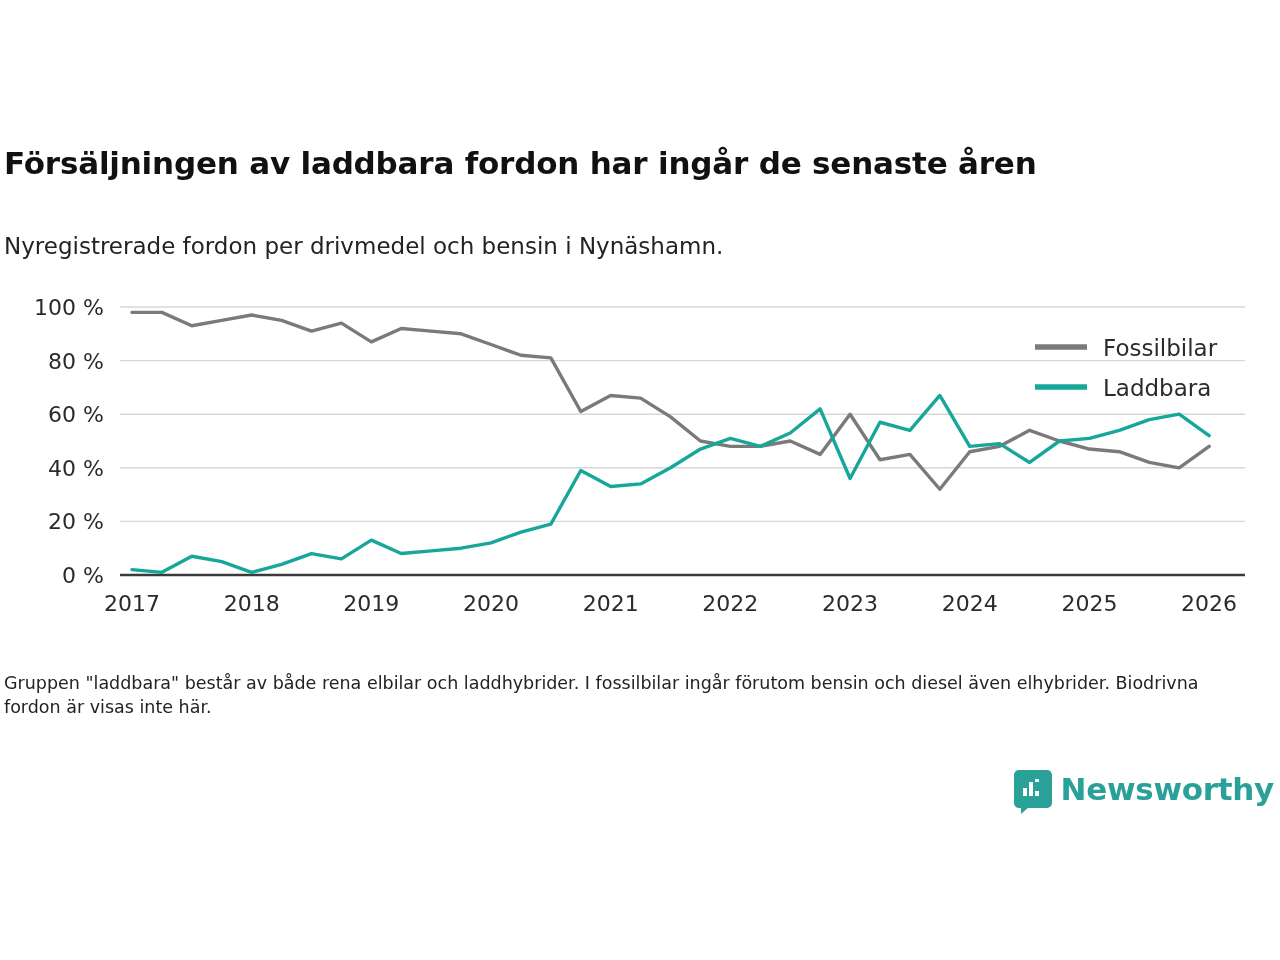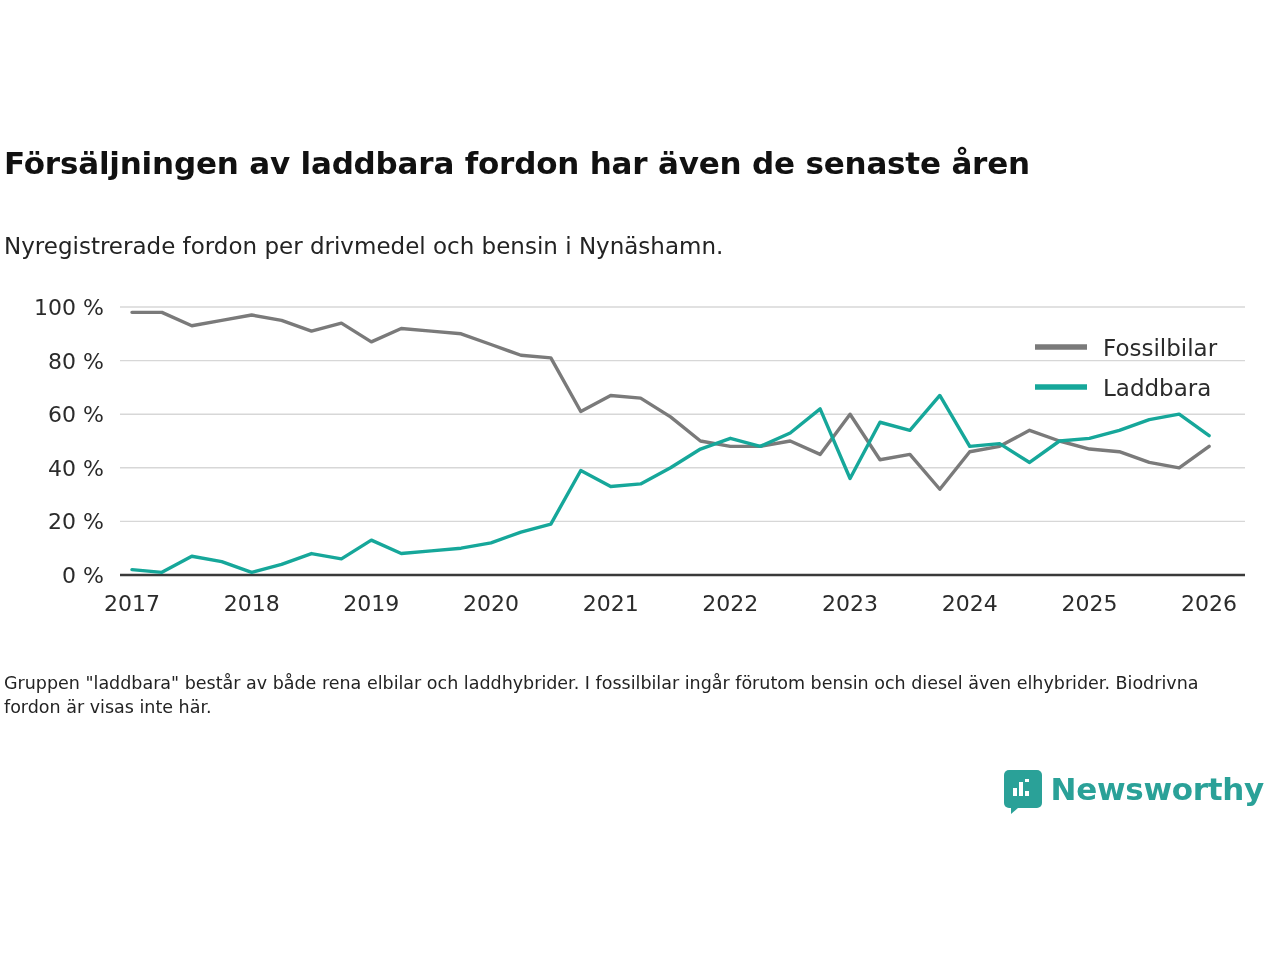--- a/index.html
+++ b/index.html
@@ -50,21 +50,21 @@
     position: absolute;
     left: 4px;
     top: 672px;
     width: 1220px;
     font-size: 17.5px;
     line-height: 1.35;
     color: #232323;
   }
   .brand {
     position: absolute;
-    right: 16px;
+    right: 6px;
     top: 770px;
     display: flex;
     align-items: center;
     gap: 9px;
   }
   .brand-mark {
     width: 38px;
     height: 38px;
     background: #2aa198;
     border-radius: 5px;
@@ -104,21 +104,21 @@
     letter-spacing: -0.3px;
   }
   svg { display: block; }
   text { font-family: "DejaVu Sans", sans-serif; }
 </style>
 </head>
 <body>
 
 <div class="page">
 
-  <div class="title">Försäljningen av laddbara fordon har även de senaste åren</div>
+  <div class="title">Försäljningen av laddbara fordon har ingår de senaste åren</div>
   <div class="subtitle">Nyregistrerade fordon per drivmedel och bensin i Nynäshamn.</div>
 
   <div class="chart-wrap">
     <svg id="chart-svg" width="1280" height="340" viewBox="0 0 1280 340">
         <line x1="120" x2="1245" y1="290" y2="290" stroke="#3a3a3a" stroke-width="2.5"></line>
         <line x1="120" x2="1245" y1="236.4" y2="236.4" stroke="#d7d7d7" stroke-width="1.4"></line>
         <line x1="120" x2="1245" y1="182.8" y2="182.8" stroke="#d7d7d7" stroke-width="1.4"></line>
         <line x1="120" x2="1245" y1="129.20000000000002" y2="129.20000000000002" stroke="#d7d7d7" stroke-width="1.4"></line>
         <line x1="120" x2="1245" y1="75.6" y2="75.6" stroke="#d7d7d7" stroke-width="1.4"></line>
         <line x1="120" x2="1245" y1="22" y2="22" stroke="#d7d7d7" stroke-width="1.4"></line>

